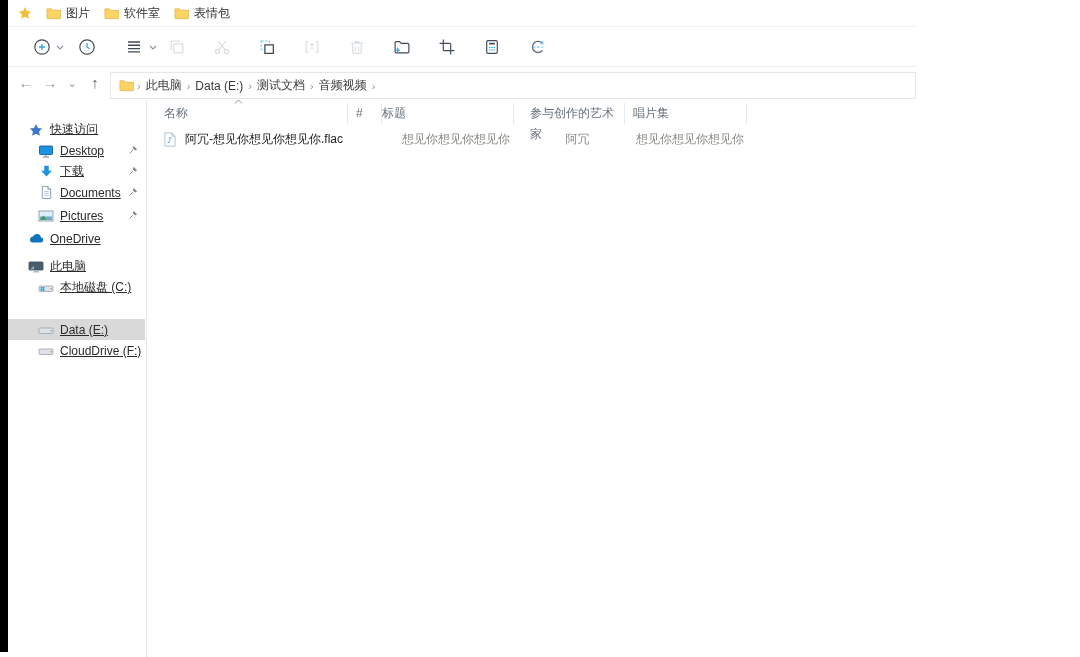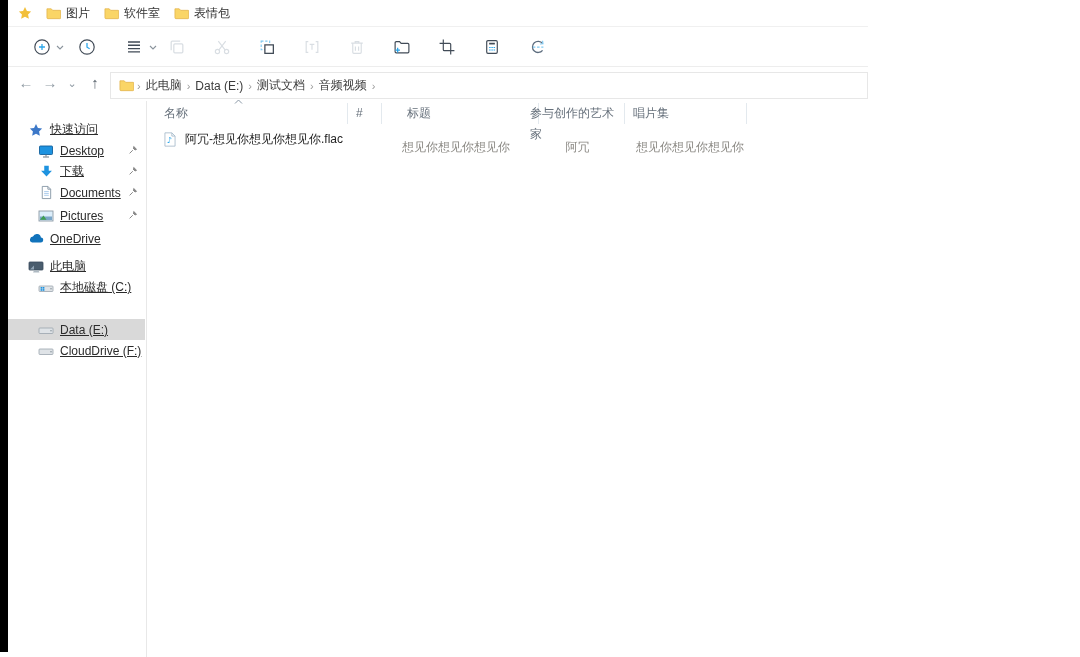--- a/index.html
+++ b/index.html
@@ -1,17 +1,17 @@
 <!DOCTYPE html>
 <html><head>
 <meta charset="utf-8">
 <style>
   html,body{margin:0;padding:0;background:#fff;}
   .screen{position:relative;width:868px;height:657px;background:#fff;overflow:hidden;
-          font-family:"Liberation Sans","DejaVu Sans",sans-serif;font-size:12px;color:#2b2b2b;}
+          font-family:"Liberation Sans","DejaVu Sans",sans-serif;font-size:12px;color:#2b2b2b;padding-left:48px;}
   .black-strip{position:absolute;left:0;top:0;width:8px;height:652px;background:#000;z-index:50;}
 
   
   .fav-bar{position:absolute;left:8px;top:0;right:0;height:26px;border-bottom:1px solid #f0f0f0;
            display:flex;align-items:center;}
   .fav-star{margin-left:10px;display:flex;align-items:center;}
   .fav-item{display:flex;align-items:center;margin-left:14px;cursor:default;}
   .fav-item .lbl{margin-left:5px;color:#333;}
 
   
@@ -42,21 +42,21 @@
   .pin{position:absolute;right:7px;top:5px;}
 
   
   .content{position:absolute;left:147px;top:101px;right:0;bottom:0;background:#fff;}
   .hdr-cell{position:absolute;top:2px;height:21px;line-height:21px;padding-left:8px;color:#66707b;
             border-right:1px solid #e3e9ee;box-sizing:border-box;cursor:default;}
   .sort-caret{position:absolute;left:78px;top:-4px;color:#8a98a6;}
   .row{position:absolute;top:29px;left:0;right:0;height:19px;}
   .cell{position:absolute;top:0;height:19px;line-height:19px;white-space:nowrap;overflow:hidden;text-align:center;}
   .file-name{color:#232323;}
-  .meta{color:#8b8984;margin-top:8px;}
+  .meta{color:#8b8984;}
   .ficon{position:absolute;left:17px;top:2px;}
   svg{display:block;}
 </style>
 </head>
 <body>
 
 <div class="screen">
   <div class="black-strip"></div>
 
   <div class="fav-bar">
@@ -331,21 +331,21 @@
       <span>名称</span>
       <span class="sort-caret">
         <svg width="9" height="6" viewBox="0 0 9 6">
             <path d="M1,4.5 L4.5,1 L8,4.5" fill="none" stroke="#8a98a6" stroke-width="1"></path>
           </svg>
       </span>
     </div>
     <div class="hdr-cell" style="left:201px;width:34px">
       <span>#</span>
     </div>
-    <div class="hdr-cell" style="left:252px;width:140px">
+    <div class="hdr-cell" style="left:227px;width:140px">
       <span>标题</span>
     </div>
     <div class="hdr-cell" style="left:375px;width:103px">
       <span>参与创作的艺术家</span>
     </div>
     <div class="hdr-cell" style="left:478px;width:122px">
       <span>唱片集</span>
     </div>
 
     <div class="row">

